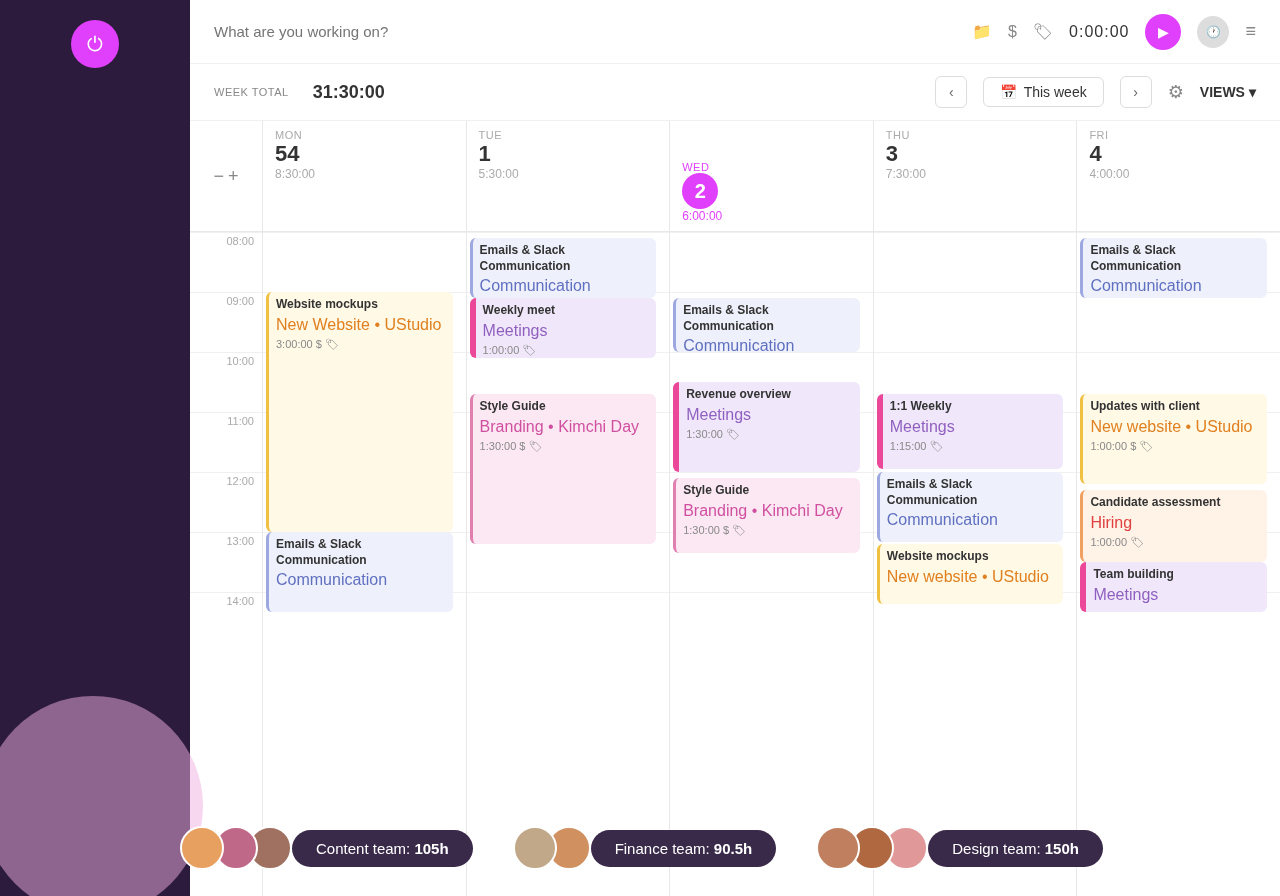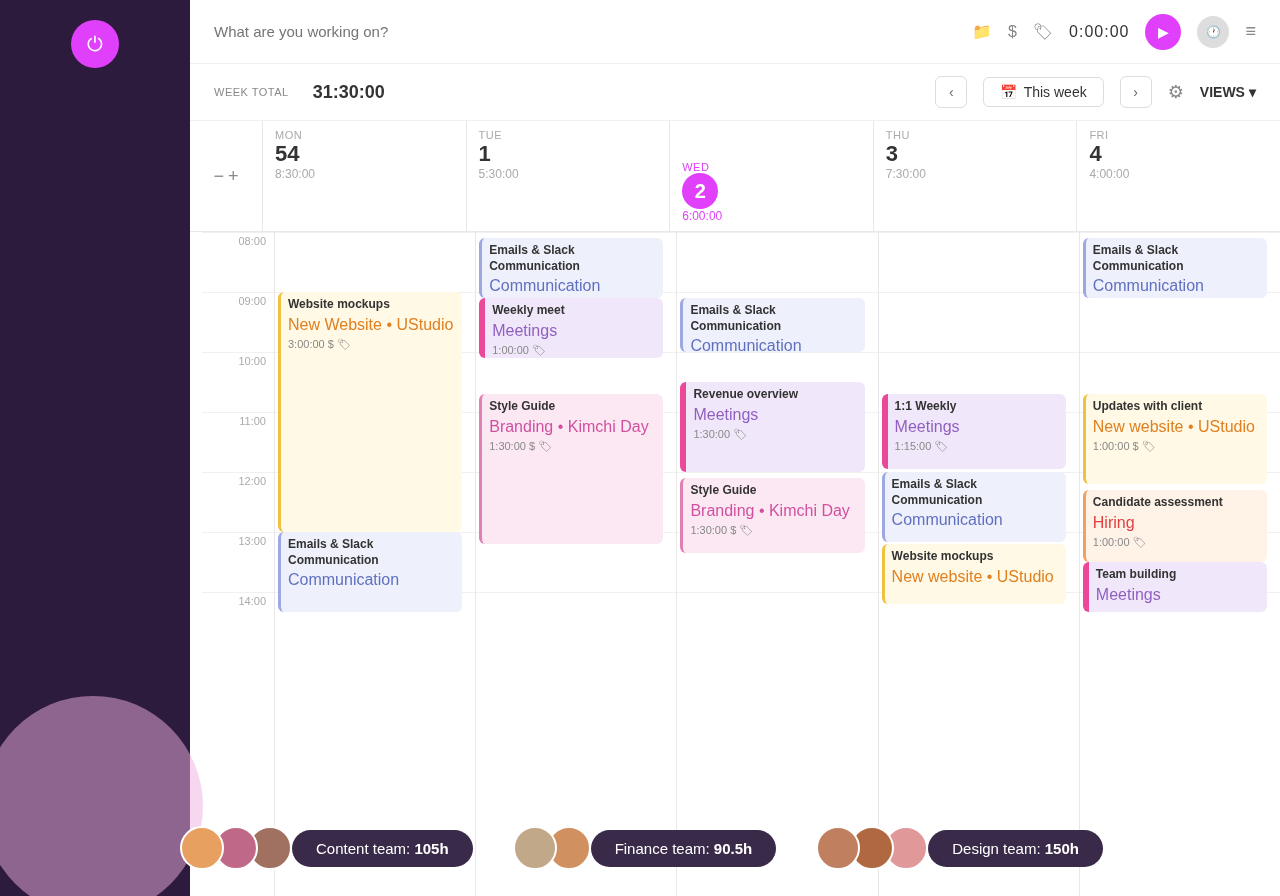--- a/index.html
+++ b/index.html
@@ -181,21 +181,20 @@
     }
     .day-header.today .day-name { color: #e040fb; }
     .day-header.today .day-total { color: #e040fb; }
 
     
     .cal-grid {
       display: flex;
       flex: 1;
       overflow: hidden;
       position: relative;
-      padding-left: 12px;
     }
     .time-col {
       width: 72px;
       flex-shrink: 0;
       position: relative;
     }
     .time-slot {
       height: 60px;
       display: flex;
       align-items: flex-start;

